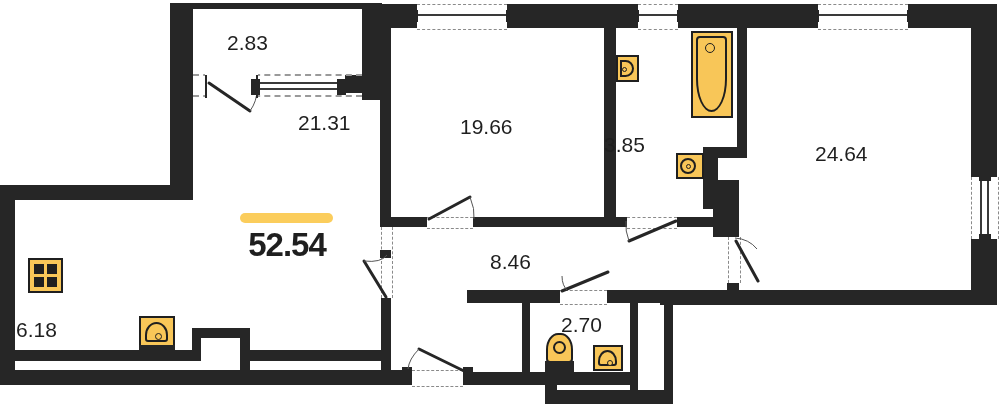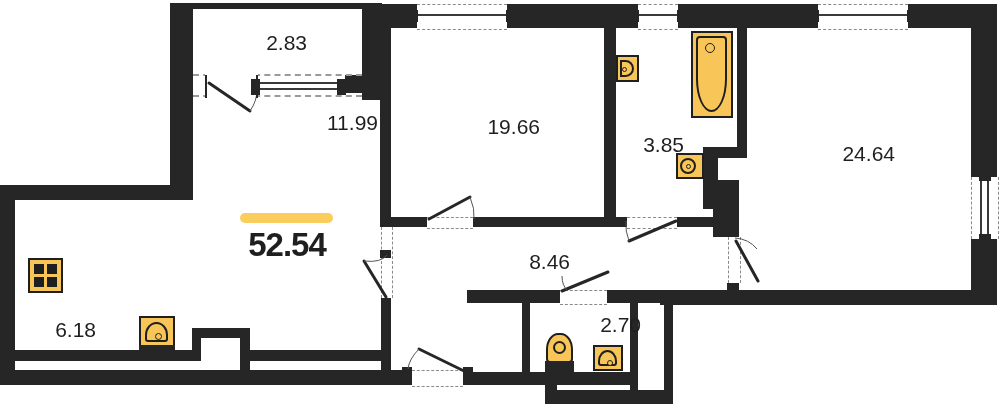--- a/index.html
+++ b/index.html
@@ -11,21 +11,21 @@
   .w{position:absolute;background:var(--wall);}
   .cap{position:absolute;background:var(--wall);z-index:6;}
   .open{position:absolute;background:#fff;z-index:5;}
   .open.h{border-top:1px dashed #8a8a8a;border-bottom:1px dashed #8a8a8a;}
   .open.v{border-left:1px dashed #8a8a8a;border-right:1px dashed #8a8a8a;}
   .dashh{position:absolute;border-top:2px dashed #9a9a9a;height:0;z-index:2;}
   .winline{position:absolute;background:#3a3a3a;z-index:6;}
   .fx{position:absolute;background:var(--fix);border:2px solid var(--fixline);box-sizing:border-box;z-index:8;}
   .fxin{position:absolute;border:2px solid var(--fixline);box-sizing:border-box;background:var(--fix);}
   .dot{position:absolute;border:1px solid var(--fixline);border-radius:50%;background:var(--fix);}
-  .lbl{position:absolute;z-index:9;font-size:21px;text-align:right;white-space:nowrap;}
+  .lbl{position:absolute;z-index:9;font-size:21px;text-align:left;white-space:nowrap;}
   .burner{position:absolute;background:#1f1f1f;width:10px;height:10px;}
   #total-label{position:absolute;z-index:9;font-size:33px;font-weight:bold;text-align:center;letter-spacing:-1px;}
   #total-bar{position:absolute;z-index:9;border-radius:5px;background:var(--accent);}
   svg.overlay{position:absolute;left:0;top:0;z-index:7;}
 </style>
 </head>
 <body>
 
 <div id="plan">
 
@@ -169,21 +169,21 @@
     <div class="burner" style="left:17px;top:17px"></div>
   </div>
 
   <div class="fx" style="left:139px;top:316px;width:36px;height:31px">
     <div class="fxin" style="left:4px;top:4px;width:23px;height:20px;border-radius:50% 50% 3px 3px / 65% 65% 3px 3px"></div>
     <div class="dot" style="left:14px;top:15px;width:5px;height:5px"></div>
   </div>
   <div class="w" style="left:139px;top:345px;width:36px;height:6px;z-index:8"></div>
 
   <div class="lbl" style="left:227px;top:31px;width:80px">2.83</div>
-  <div class="lbl" style="left:298px;top:111px;width:80px">11.99</div>
+  <div class="lbl" style="left:298px;top:111px;width:80px">21.31</div>
   <div class="lbl" style="left:460px;top:115px;width:80px">19.66</div>
   <div class="lbl" style="left:604px;top:133px;width:80px">3.85</div>
   <div class="lbl" style="left:815px;top:142px;width:80px">24.64</div>
   <div class="lbl" style="left:490px;top:250px;width:80px">8.46</div>
   <div class="lbl" style="left:16px;top:318px;width:80px">6.18</div>
   <div class="lbl" style="left:561px;top:313px;width:80px">2.70</div>
 
   <div id="total-bar" style="left:240px;top:213px;width:93px;height:10px"></div>
   <div id="total-label" style="left:233px;top:226px;width:108px">52.54</div>
 

